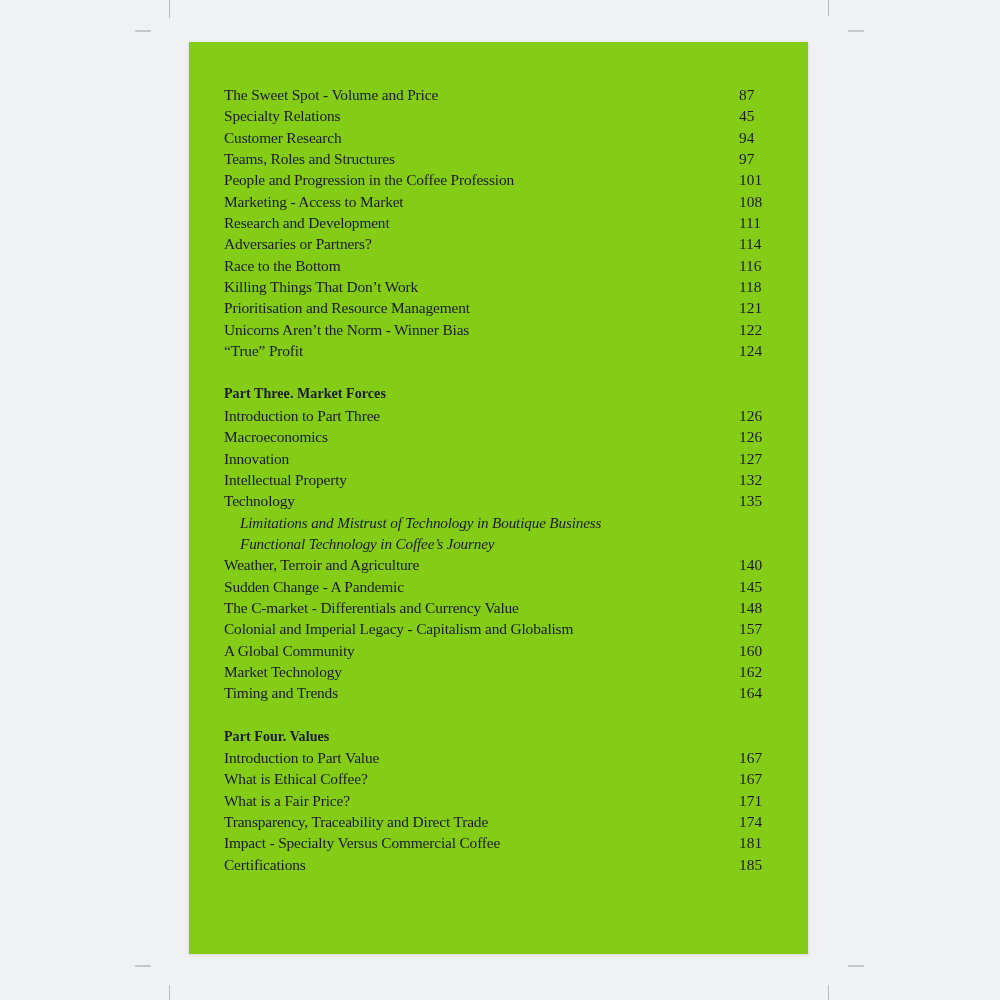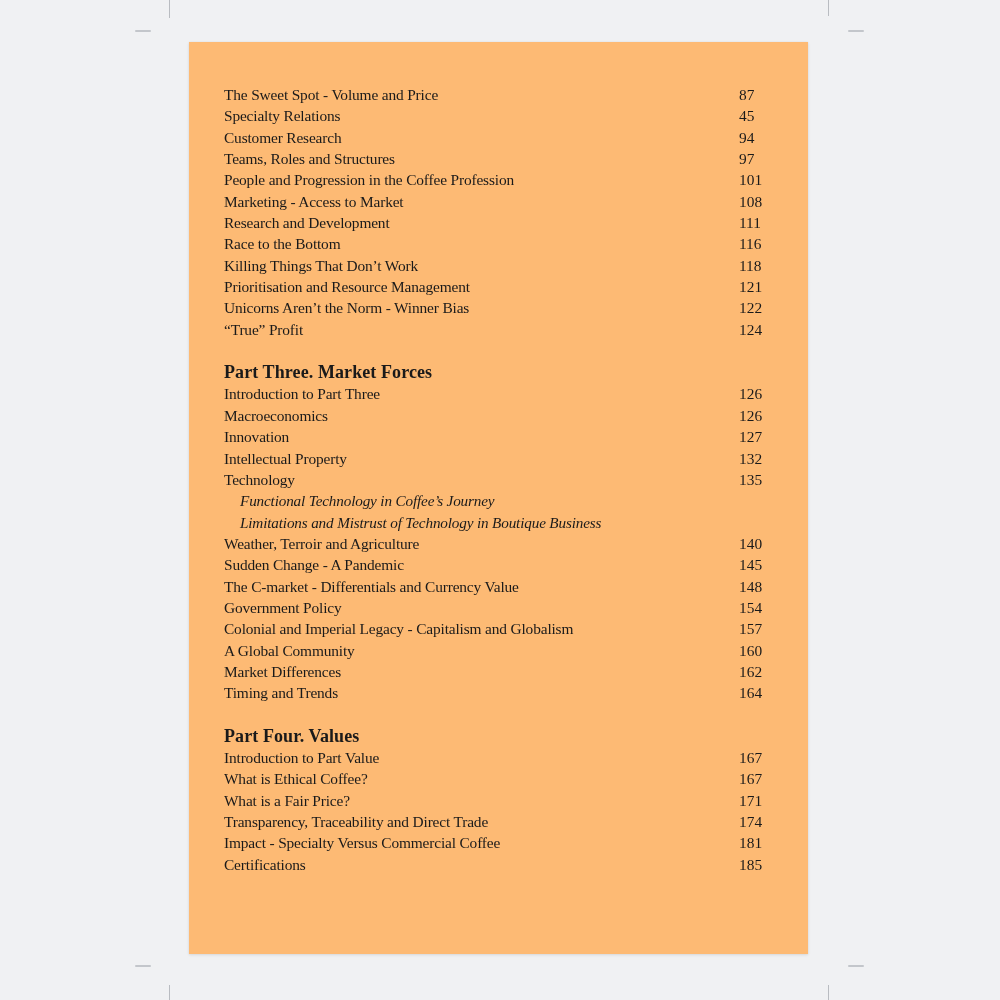--- a/index.html
+++ b/index.html
@@ -31,21 +31,21 @@
     border-radius: 1px;
   }
 
   
   .page-sheet {
     position: absolute;
     left: 189px;
     top: 42px;
     width: 619px;
     height: 912px;
-    background: #fdba74;
+    background: #84cc16;
     box-shadow: 0 1px 3px rgba(0,0,0,0.10), 0 0 1px rgba(0,0,0,0.08);
   }
 
   .toc {
     position: absolute;
     left: 35px;
     top: 42px;
     width: 549px;
   }
 
@@ -68,21 +68,21 @@
     flex: 0 0 auto;
     width: 34px;
     text-align: left;
     font-size: 15.4px;
     color: #1a1a1a;
   }
 
   
   .toc-row.part .toc-title {
     font-weight: bold;
-    font-size: 18px;
+    font-size: 14px;
     letter-spacing: 0.005em;
   }
 
   
   .toc-row.sub .toc-title {
     font-style: italic;
     padding-left: 16px;
     font-size: 15.2px;
   }
 
@@ -128,20 +128,24 @@
       </div>
       <div class="toc-row entry">
         <span class="toc-title">Marketing - Access to Market</span>
         <span class="toc-page">108</span>
       </div>
       <div class="toc-row entry">
         <span class="toc-title">Research and Development</span>
         <span class="toc-page">111</span>
       </div>
       <div class="toc-row entry">
+        <span class="toc-title">Adversaries or Partners?</span>
+        <span class="toc-page">114</span>
+      </div>
+      <div class="toc-row entry">
         <span class="toc-title">Race to the Bottom</span>
         <span class="toc-page">116</span>
       </div>
       <div class="toc-row entry">
         <span class="toc-title">Killing Things That Don’t Work</span>
         <span class="toc-page">118</span>
       </div>
       <div class="toc-row entry">
         <span class="toc-title">Prioritisation and Resource Management</span>
         <span class="toc-page">121</span>
@@ -172,53 +176,49 @@
       </div>
       <div class="toc-row entry">
         <span class="toc-title">Intellectual Property</span>
         <span class="toc-page">132</span>
       </div>
       <div class="toc-row entry">
         <span class="toc-title">Technology</span>
         <span class="toc-page">135</span>
       </div>
       <div class="toc-row sub">
+        <span class="toc-title">Limitations and Mistrust of Technology in Boutique Business</span>
+        <span class="toc-page"></span>
+      </div>
+      <div class="toc-row sub">
         <span class="toc-title">Functional Technology in Coffee’s Journey</span>
-        <span class="toc-page"></span>
-      </div>
-      <div class="toc-row sub">
-        <span class="toc-title">Limitations and Mistrust of Technology in Boutique Business</span>
         <span class="toc-page"></span>
       </div>
       <div class="toc-row entry">
         <span class="toc-title">Weather, Terroir and Agriculture</span>
         <span class="toc-page">140</span>
       </div>
       <div class="toc-row entry">
         <span class="toc-title">Sudden Change - A Pandemic</span>
         <span class="toc-page">145</span>
       </div>
       <div class="toc-row entry">
         <span class="toc-title">The C-market - Differentials and Currency Value</span>
         <span class="toc-page">148</span>
       </div>
       <div class="toc-row entry">
-        <span class="toc-title">Government Policy</span>
-        <span class="toc-page">154</span>
-      </div>
-      <div class="toc-row entry">
         <span class="toc-title">Colonial and Imperial Legacy - Capitalism and Globalism</span>
         <span class="toc-page">157</span>
       </div>
       <div class="toc-row entry">
         <span class="toc-title">A Global Community</span>
         <span class="toc-page">160</span>
       </div>
       <div class="toc-row entry">
-        <span class="toc-title">Market Differences</span>
+        <span class="toc-title">Market Technology</span>
         <span class="toc-page">162</span>
       </div>
       <div class="toc-row entry">
         <span class="toc-title">Timing and Trends</span>
         <span class="toc-page">164</span>
       </div>
       <div class="toc-row part gap-before">
         <span class="toc-title">Part Four. Values</span>
         <span class="toc-page"></span>
       </div>

